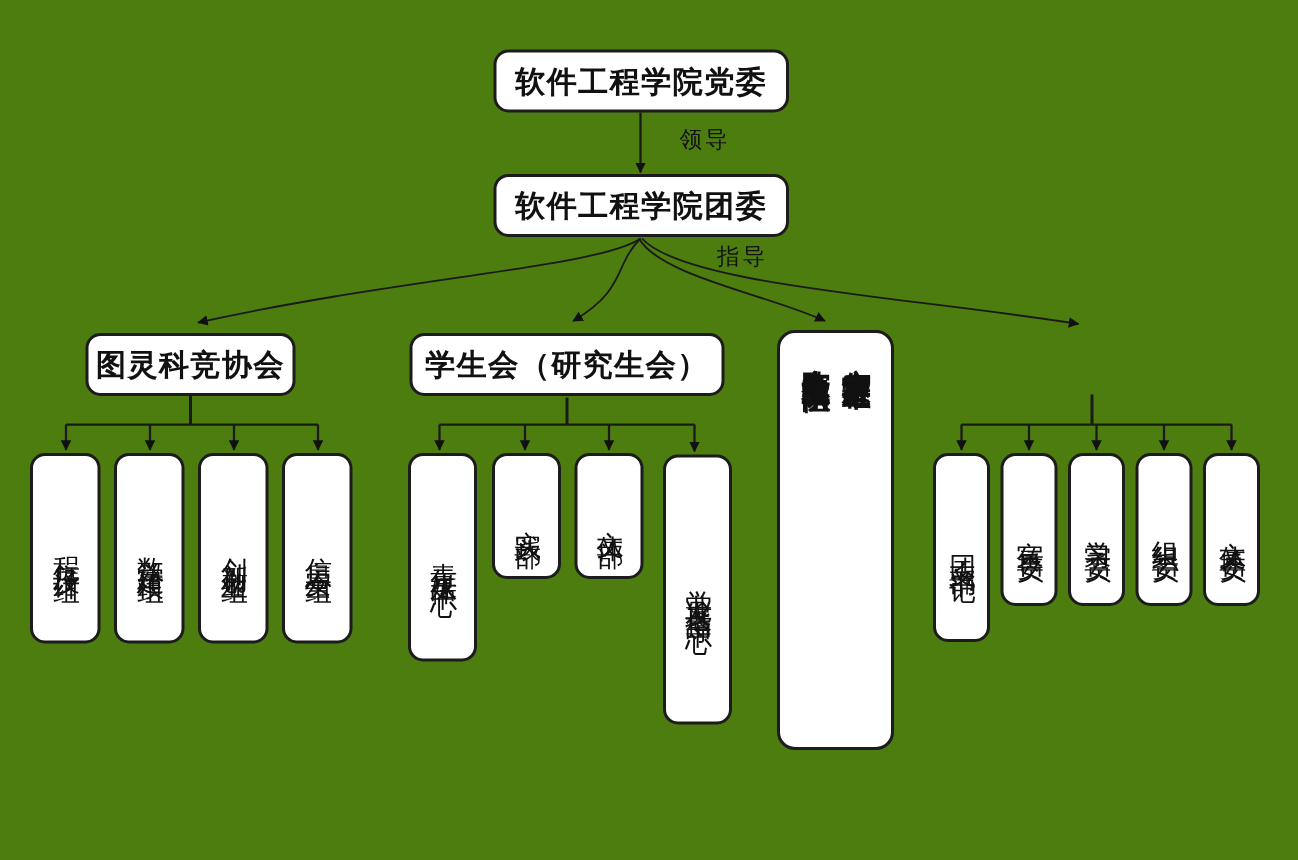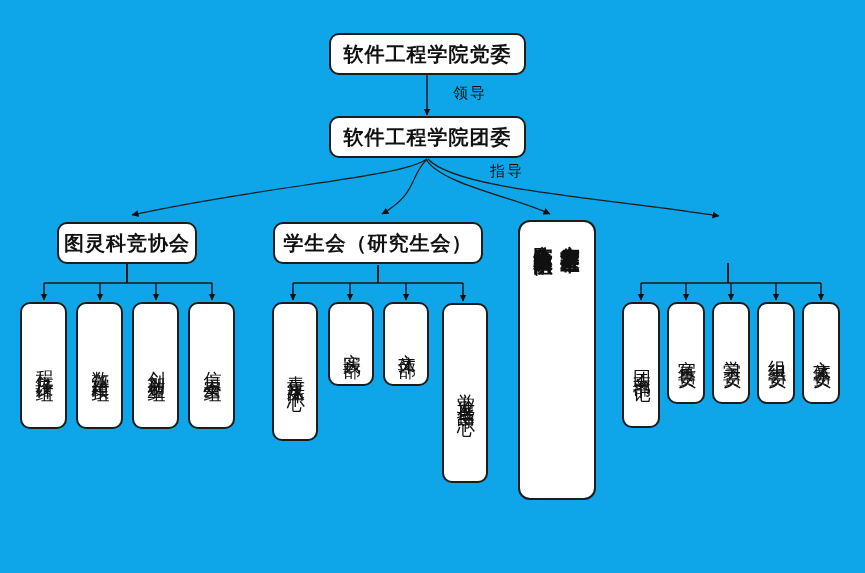--- a/index.html
+++ b/index.html
@@ -1,17 +1,17 @@
 <!DOCTYPE html>
 <html><head>
 <meta charset="utf-8">
 <style>
   html,body{margin:0;padding:0;background:#fff;}
   .canvas{
-    position:relative;width:865px;height:573px;background:#0ea5e9;
+    position:relative;width:865px;height:573px;background:#4d7c0f;
     font-family:"Liberation Serif","DejaVu Serif",serif;color:#111;overflow:hidden;
   }
   .wires{position:absolute;left:0;top:0;z-index:1;}
   .box{
     position:absolute;z-index:2;background:#ffffff;
     border:2px solid #1c1c1c;border-radius:10px;box-sizing:border-box;
     display:flex;align-items:center;justify-content:center;
   }
   .head{font-weight:bold;font-size:20px;letter-spacing:1px;white-space:nowrap;}
   .v-text{
@@ -81,21 +81,21 @@
   <div class="box head" style="left:329px;top:33px;width:197px;height:42px;">
     <span>软件工程学院党委</span>
   </div>
 
   <div class="edge-label" style="left:433px;top:84px;margin-left:20px;">领导</div>
 
   <div class="box head" style="left:329px;top:116px;width:197px;height:42px;">
     <span>软件工程学院团委</span>
   </div>
 
-  <div class="edge-label" style="left:490px;top:162px;">指导</div>
+  <div class="edge-label" style="left:478px;top:162px;">指导</div>
 
   <div class="box head" style="left:57px;top:222px;width:140px;height:42px;">
     <span>图灵科竞协会</span>
   </div>
 
   <div class="box head" style="left:273px;top:222px;width:210px;height:42px;">
     <span>学生会（研究生会）</span>
   </div>
 
   <div class="box" style="left:518px;top:220px;width:78px;height:280px;border-radius:12px;">

